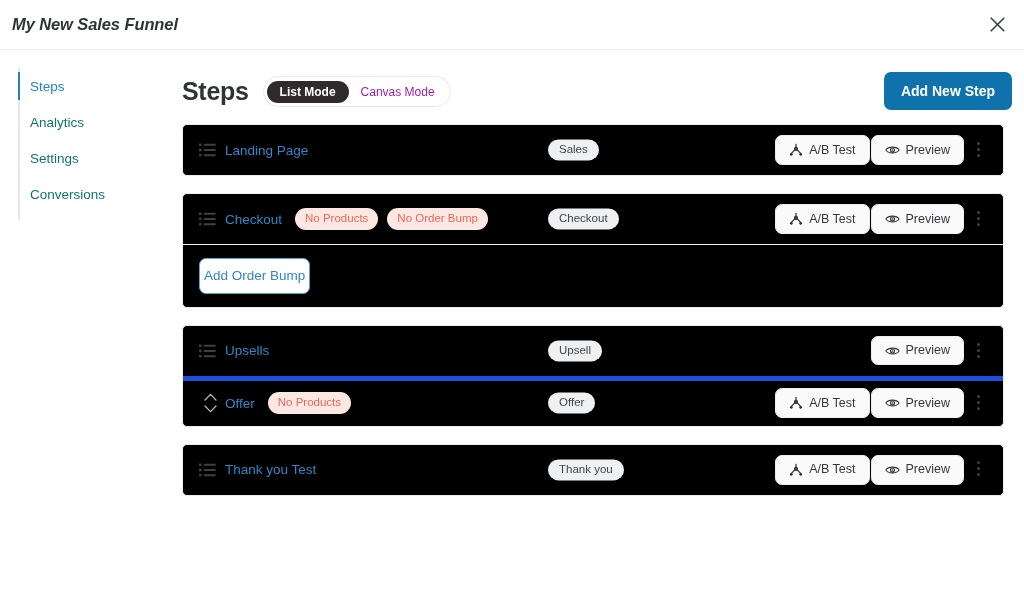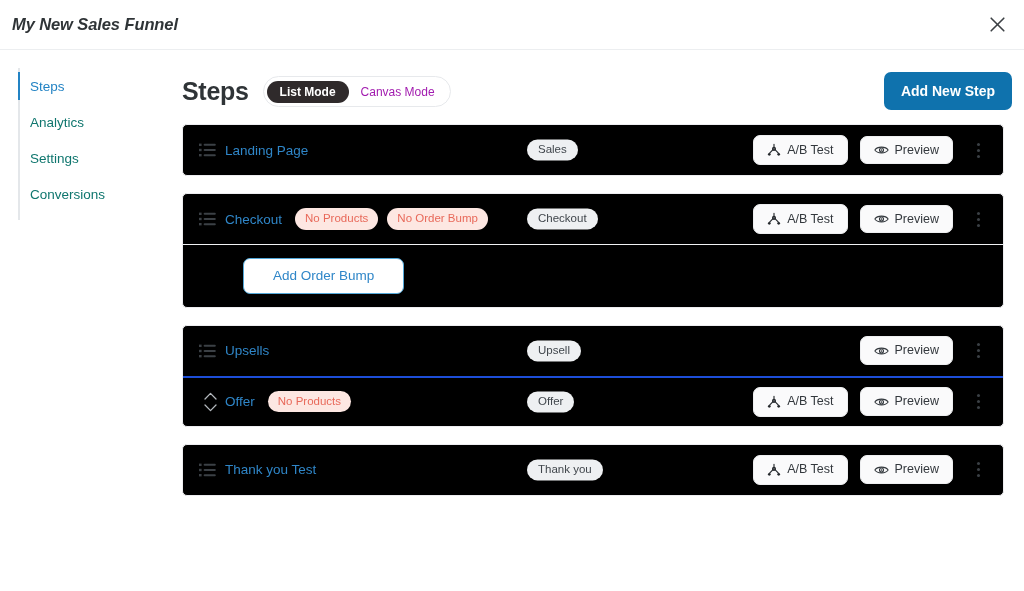--- a/index.html
+++ b/index.html
@@ -174,21 +174,21 @@
     overflow: hidden;
   }
 
   .row {
     display: flex;
     align-items: center;
     min-height: 50px;
     padding: 0 14px 0 16px;
     position: relative;
   }
-  .row + .row { border-top: 2px solid #1d4ed8; }
+  .row + .row { border-top: 5px solid #1d4ed8; }
 
   .row-handle {
     width: 22px;
     flex: 0 0 22px;
     display: flex;
     align-items: center;
     justify-content: flex-start;
     cursor: pointer;
   }
 
@@ -211,40 +211,39 @@
     color: #e8695a;
     font-size: 11.5px;
     border-radius: 11px;
     padding: 4px 10px;
     white-space: nowrap;
     line-height: 1.15;
   }
 
   .type-slot {
     position: absolute;
-    left: 344px;
+    left: 365px;
     top: 50%;
     transform: translateY(-50%);
   }
   .badge-type {
     background: #eef0f2;
     color: #40464c;
     font-size: 11.5px;
     border-radius: 11px;
     padding: 4px 11px;
     white-space: nowrap;
     line-height: 1.15;
     display: inline-block;
   }
 
   .row-actions {
     margin-left: auto;
     display: flex;
-    align-items: center;
-    gap: 12px;
+    gap: 1px;
   }
 
   .act-btn {
     display: inline-flex;
     align-items: center;
     gap: 6px;
     background: #fafafb;
     border: 1px solid #edeef0;
     border-radius: 7px;
     padding: 7px 13px;
@@ -284,25 +283,24 @@
     display: flex;
     align-items: center;
   }
   .ghost-btn {
     background: #ffffff;
     border: 1px solid #53a8d8;
     color: #2f86c8;
     border-radius: 7px;
     font-family: inherit;
     font-size: 13.5px;
-    padding: 10px 29px;
+    padding: 10px 4px;
     cursor: pointer;
     white-space: nowrap;
     line-height: 1;
-    margin-left: 44px;
   }
 
   .sorter {
     display: flex;
     flex-direction: column;
     align-items: center;
     justify-content: center;
     gap: 4px;
     cursor: pointer;
     width: 22px;

